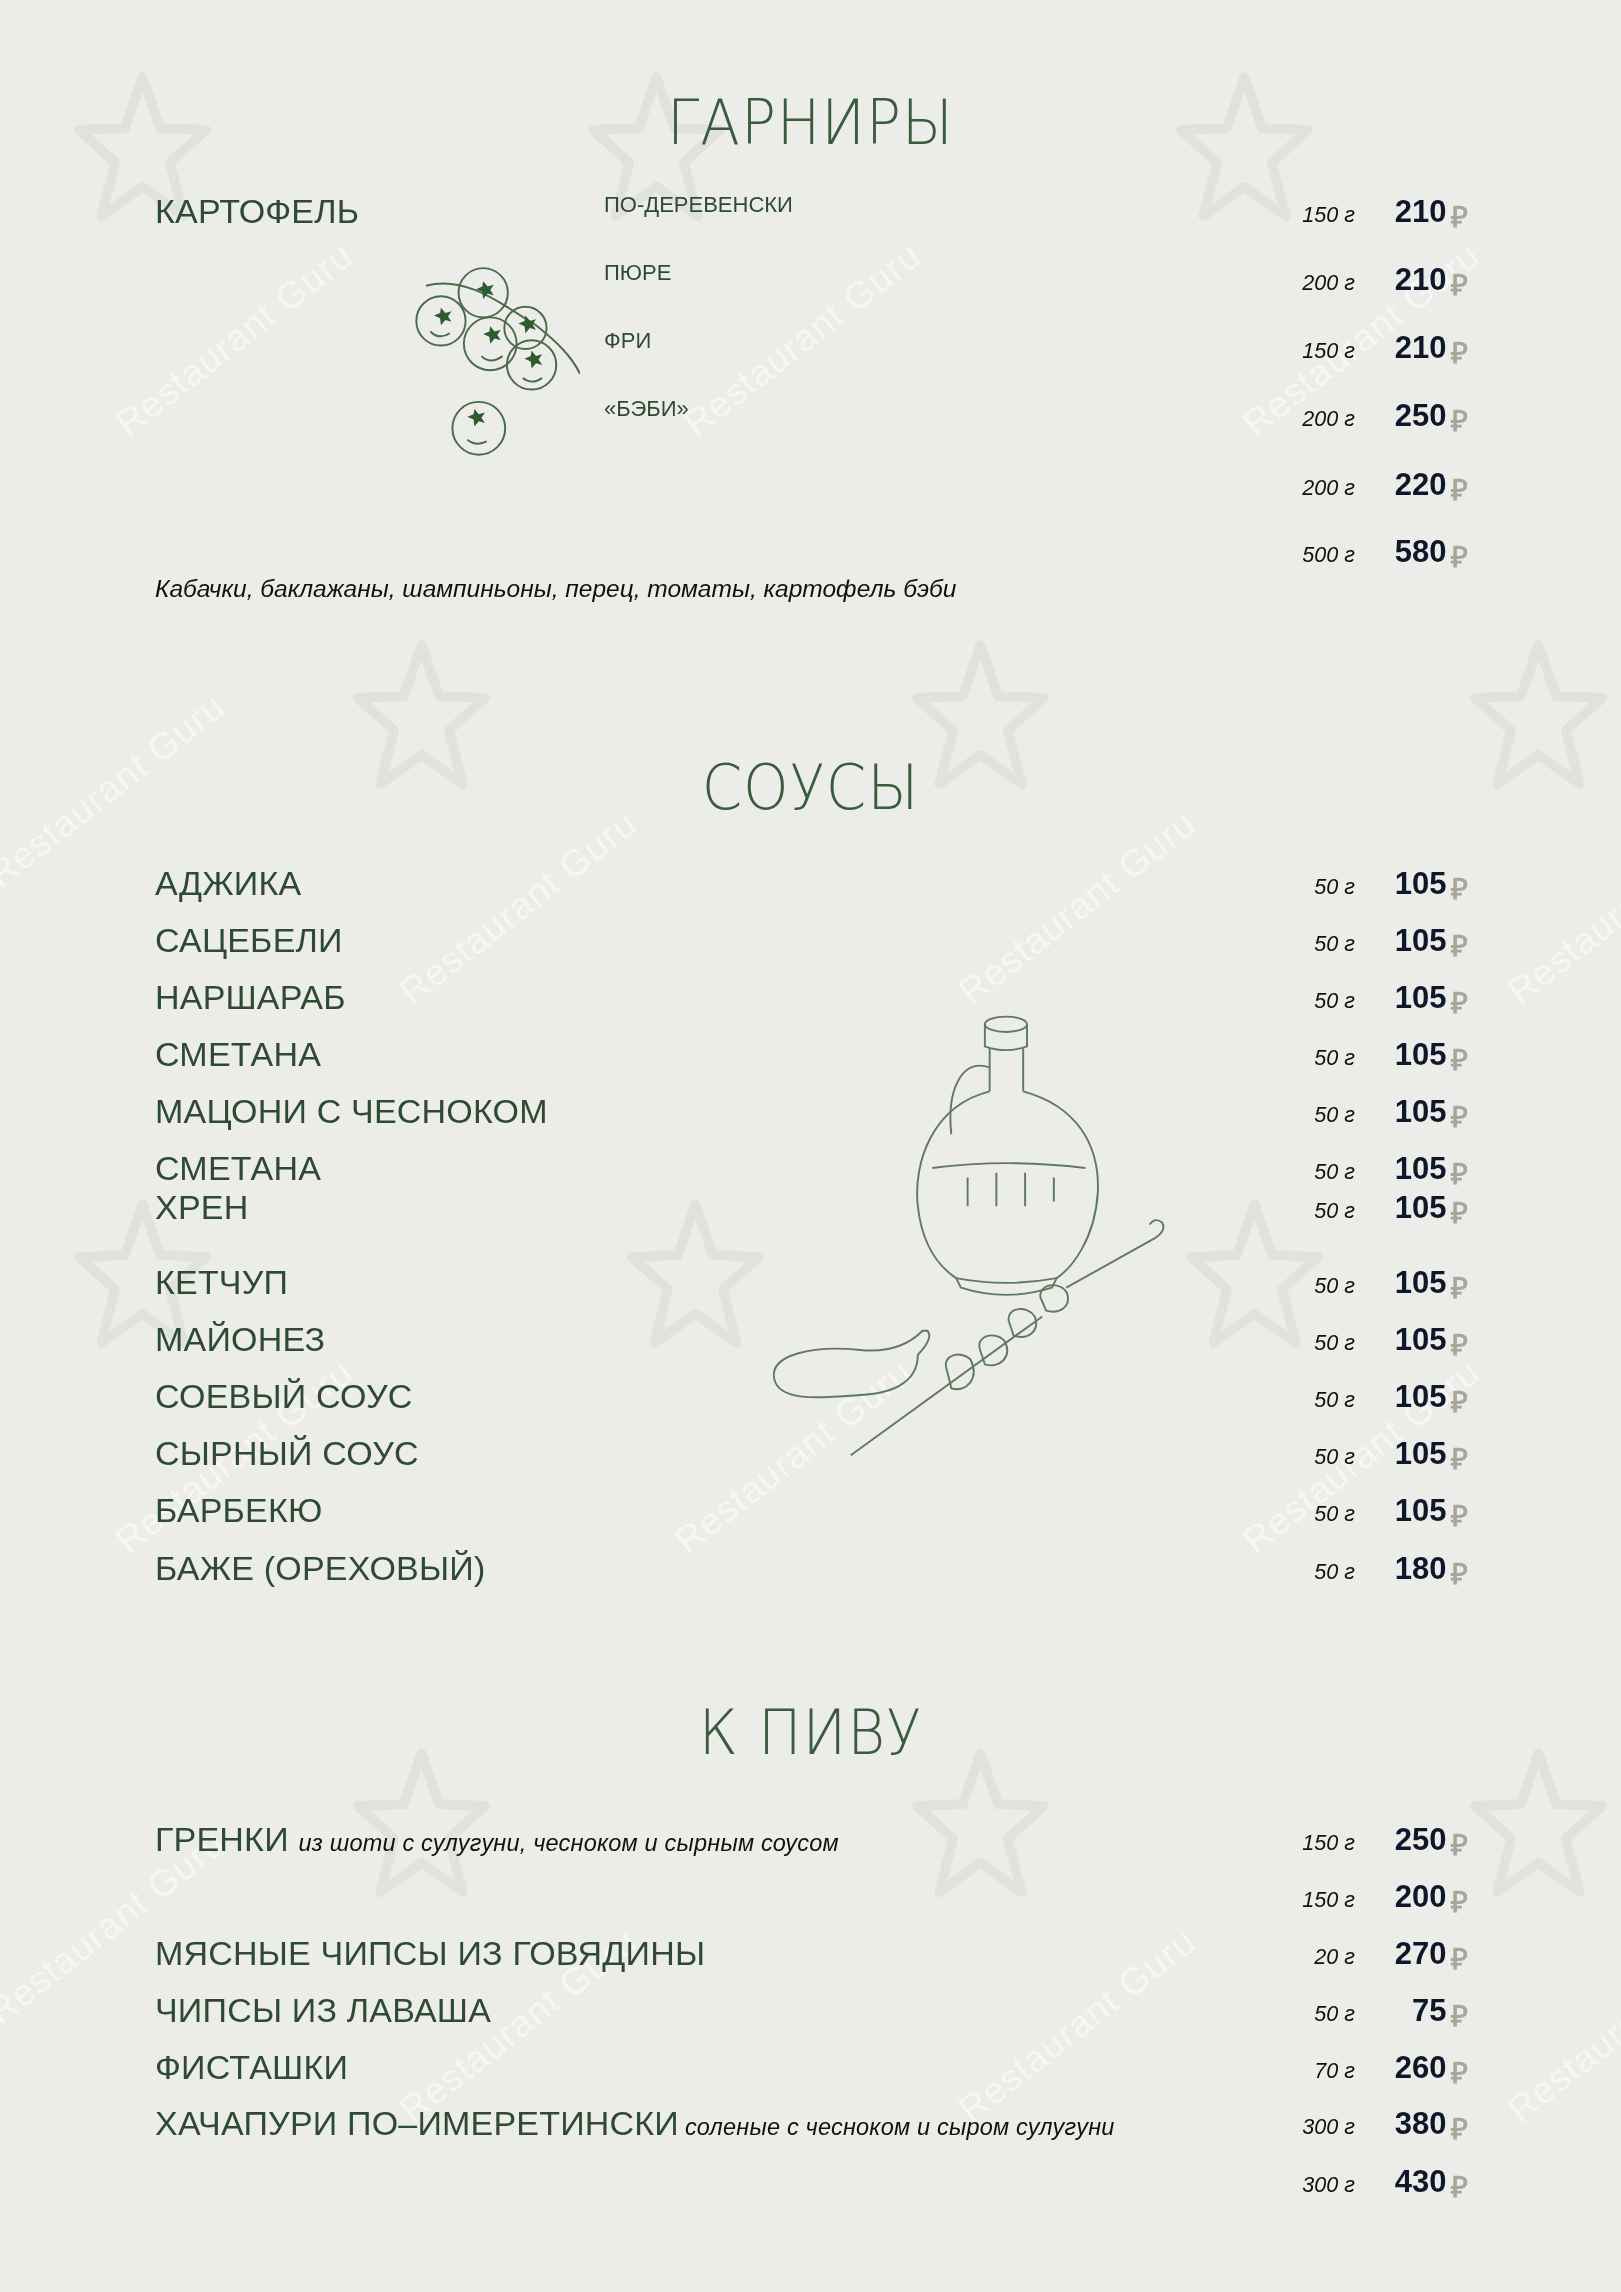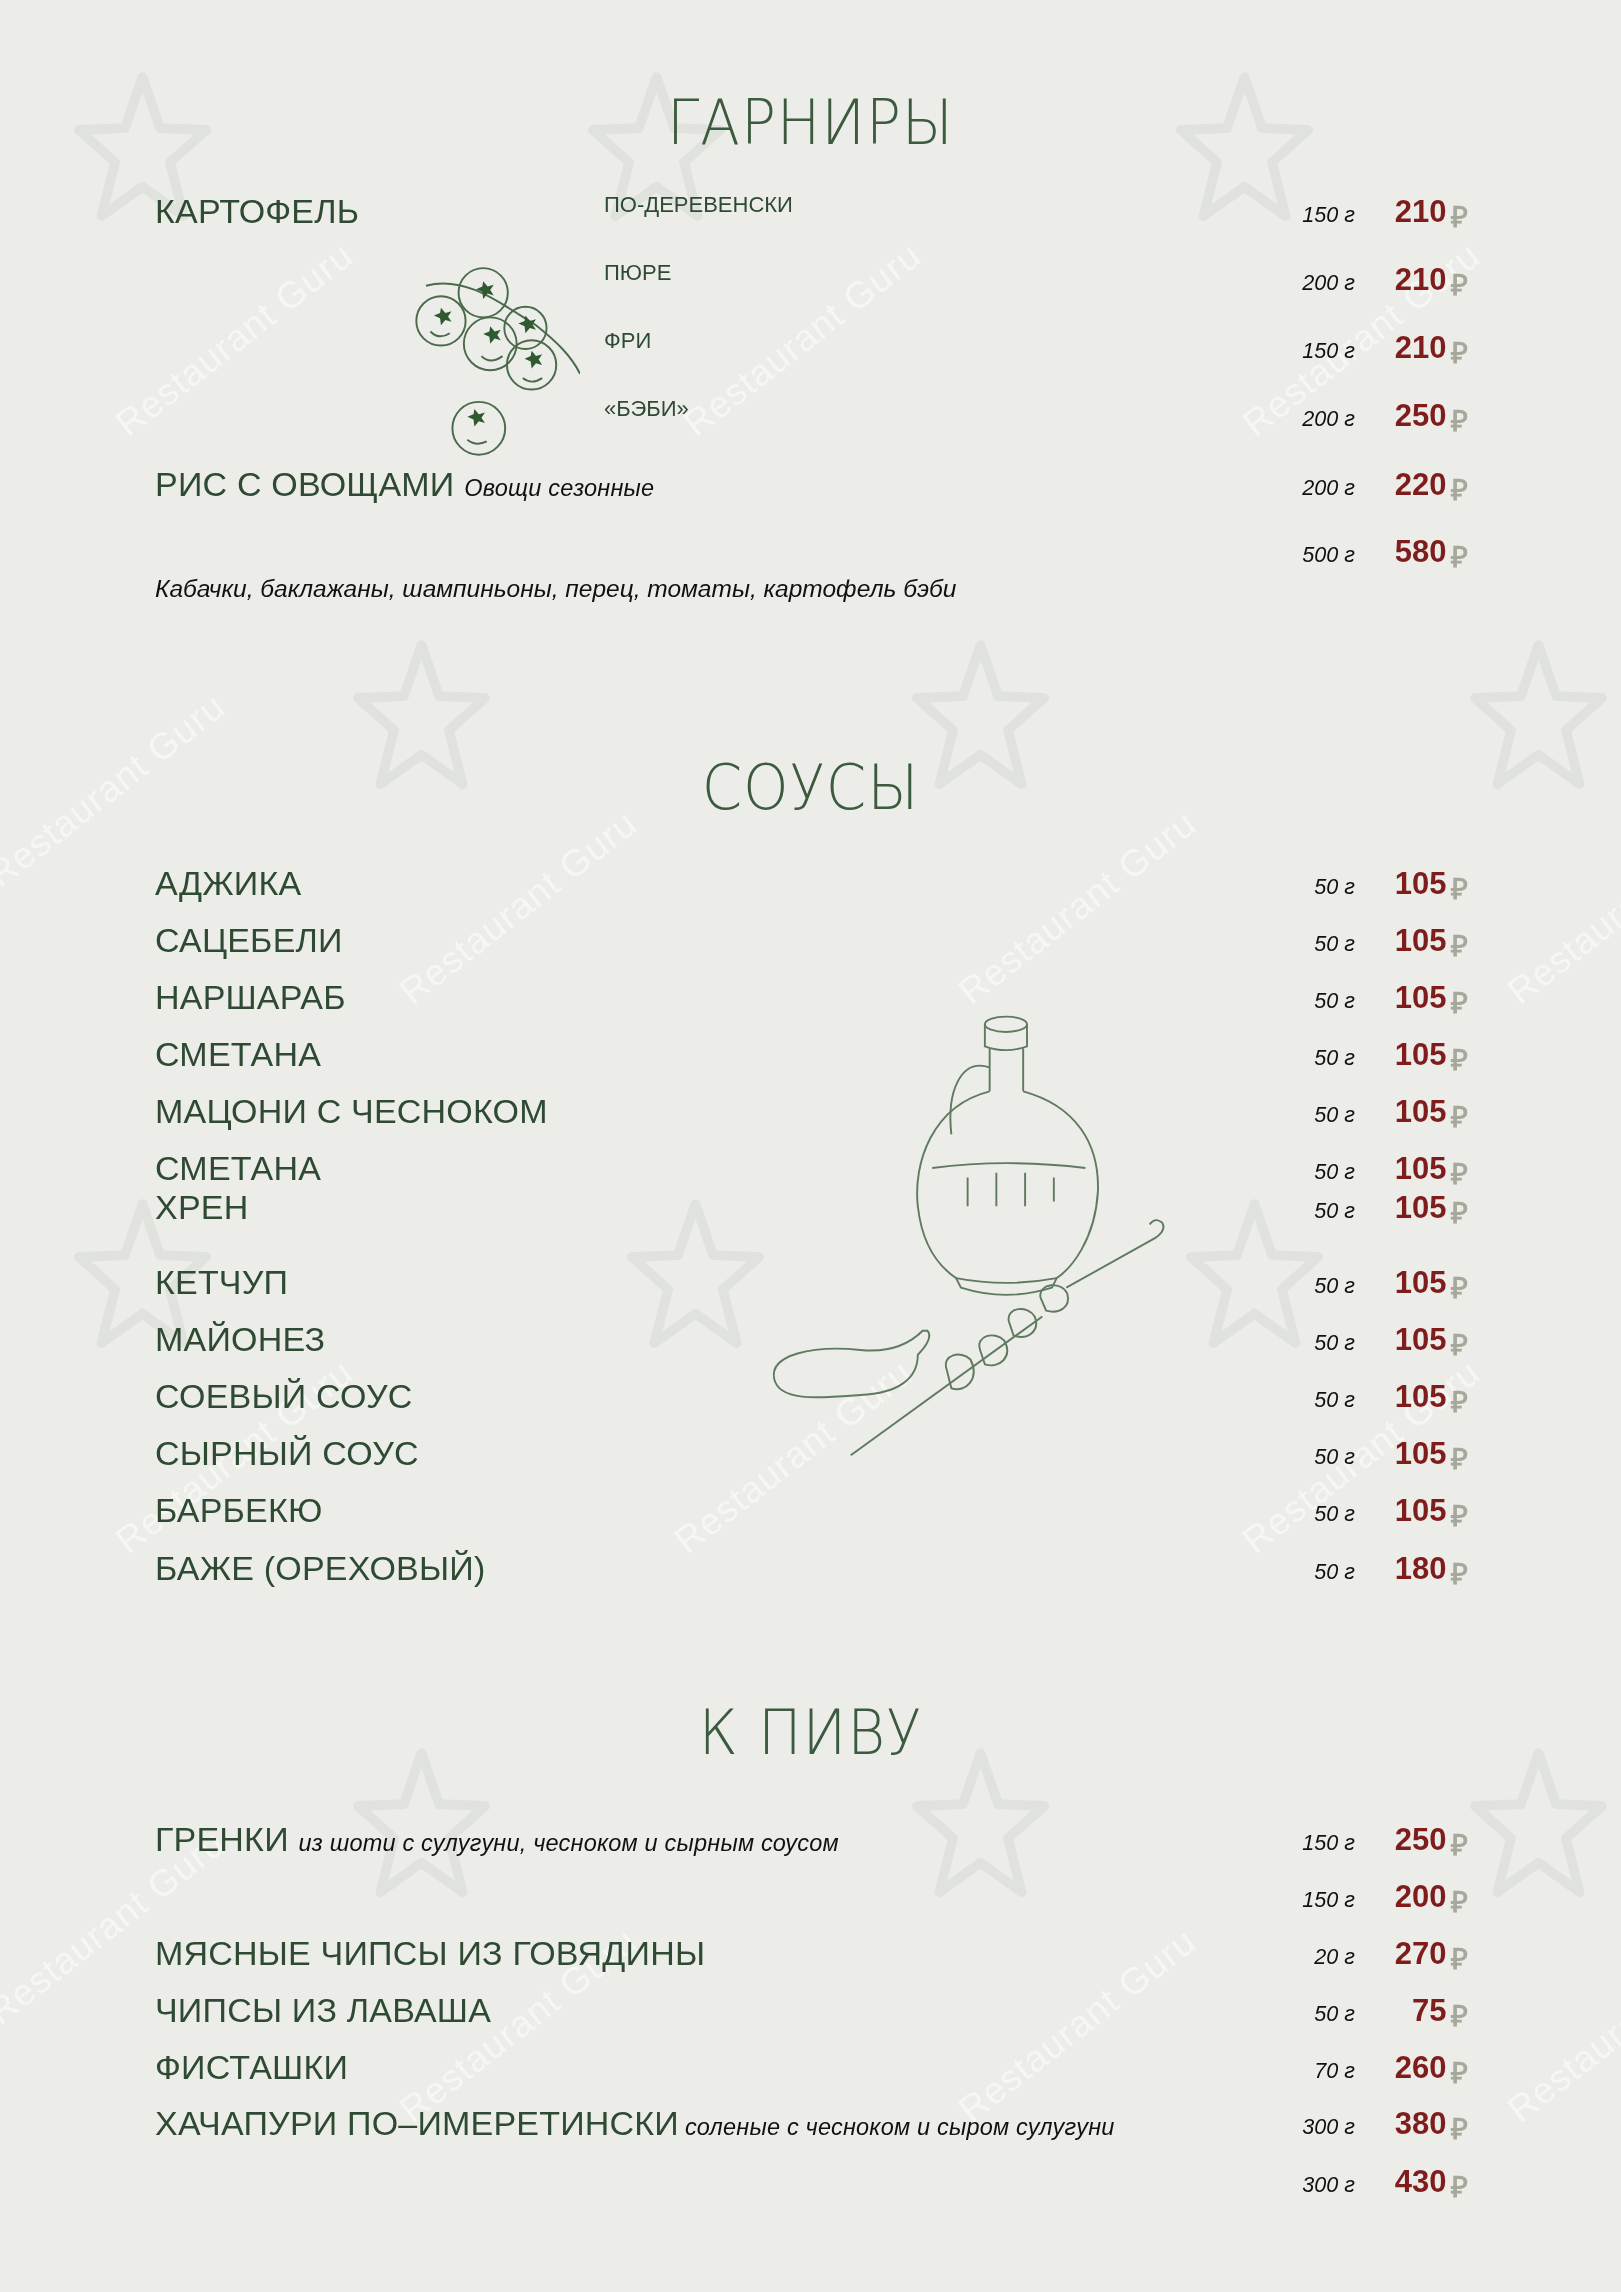--- a/index.html
+++ b/index.html
@@ -47,21 +47,21 @@
   .variant {
     position: absolute; left: 449px; top: 0;
     font-size: 22px; color: #2f4a33; white-space: nowrap;
   }
   .weight {
     position: absolute; right: 113px; top: 9.8px;
     font-style: italic; font-size: 21.6px; color: #111; text-align: right;
   }
   .price {
     position: absolute; right: 21.6px; top: 2px;
-    font-weight: bold; font-size: 31px; color: #7f1d1d; text-align: right;
+    font-weight: bold; font-size: 31px; color: #0f172a; text-align: right;
   }
   .rub {
     position: absolute; right: 0; top: 3.9px;
     font-weight: bold; font-size: 29px; color: #a5a89b;
   }
   .illustration { position: absolute; }
 </style>
 </head>
 <body>
 
@@ -166,21 +166,20 @@
     <span class="price">210</span>
     <span class="rub">₽</span>
   </div>
   <div class="row" style="top:396px">
     <span class="variant">«БЭБИ»</span>
     <span class="weight">200 г</span>
     <span class="price">250</span>
     <span class="rub">₽</span>
   </div>
   <div class="row" style="top:465px">
-    <span class="name"><span>РИС С ОВОЩАМИ</span><span class="sub">Овощи сезонные</span></span>
     <span class="weight">200 г</span>
     <span class="price">220</span>
     <span class="rub">₽</span>
   </div>
   <div class="row" style="top:532px">
     <span class="desc">Кабачки, баклажаны, шампиньоны, перец, томаты, картофель бэби</span>
     <span class="weight">500 г</span>
     <span class="price">580</span>
     <span class="rub">₽</span>
   </div>

